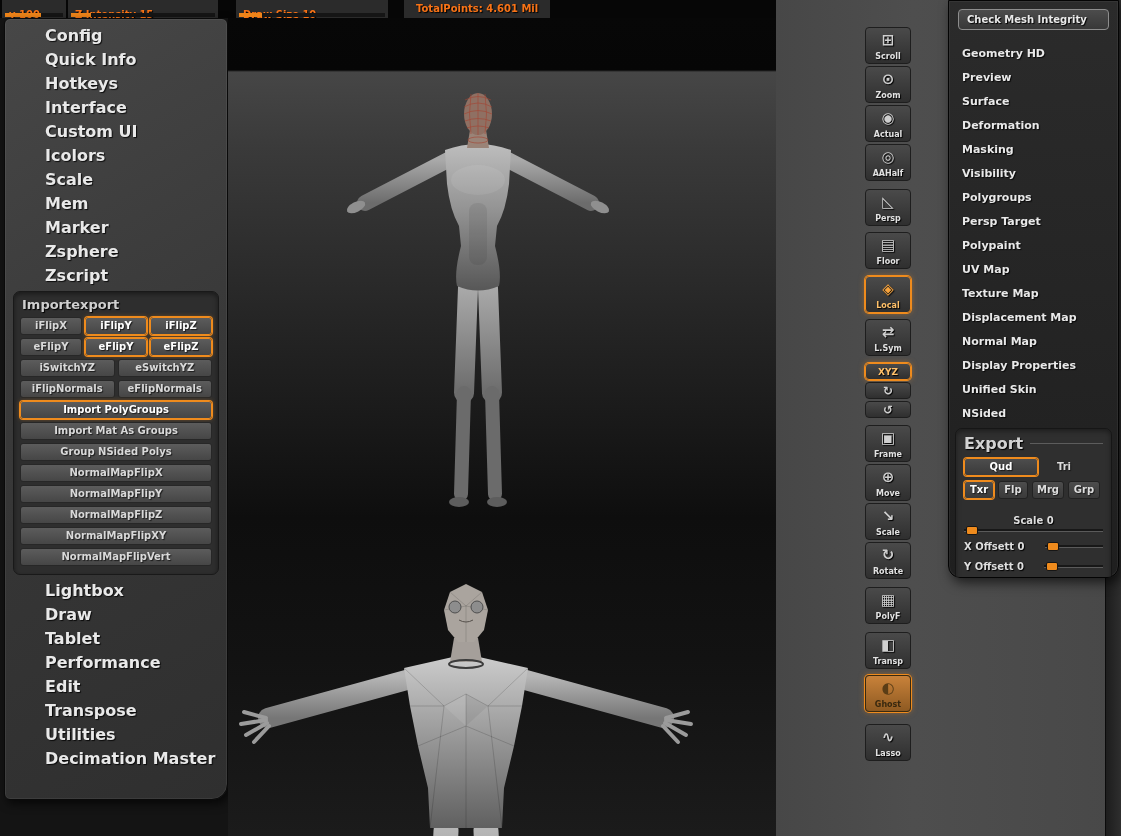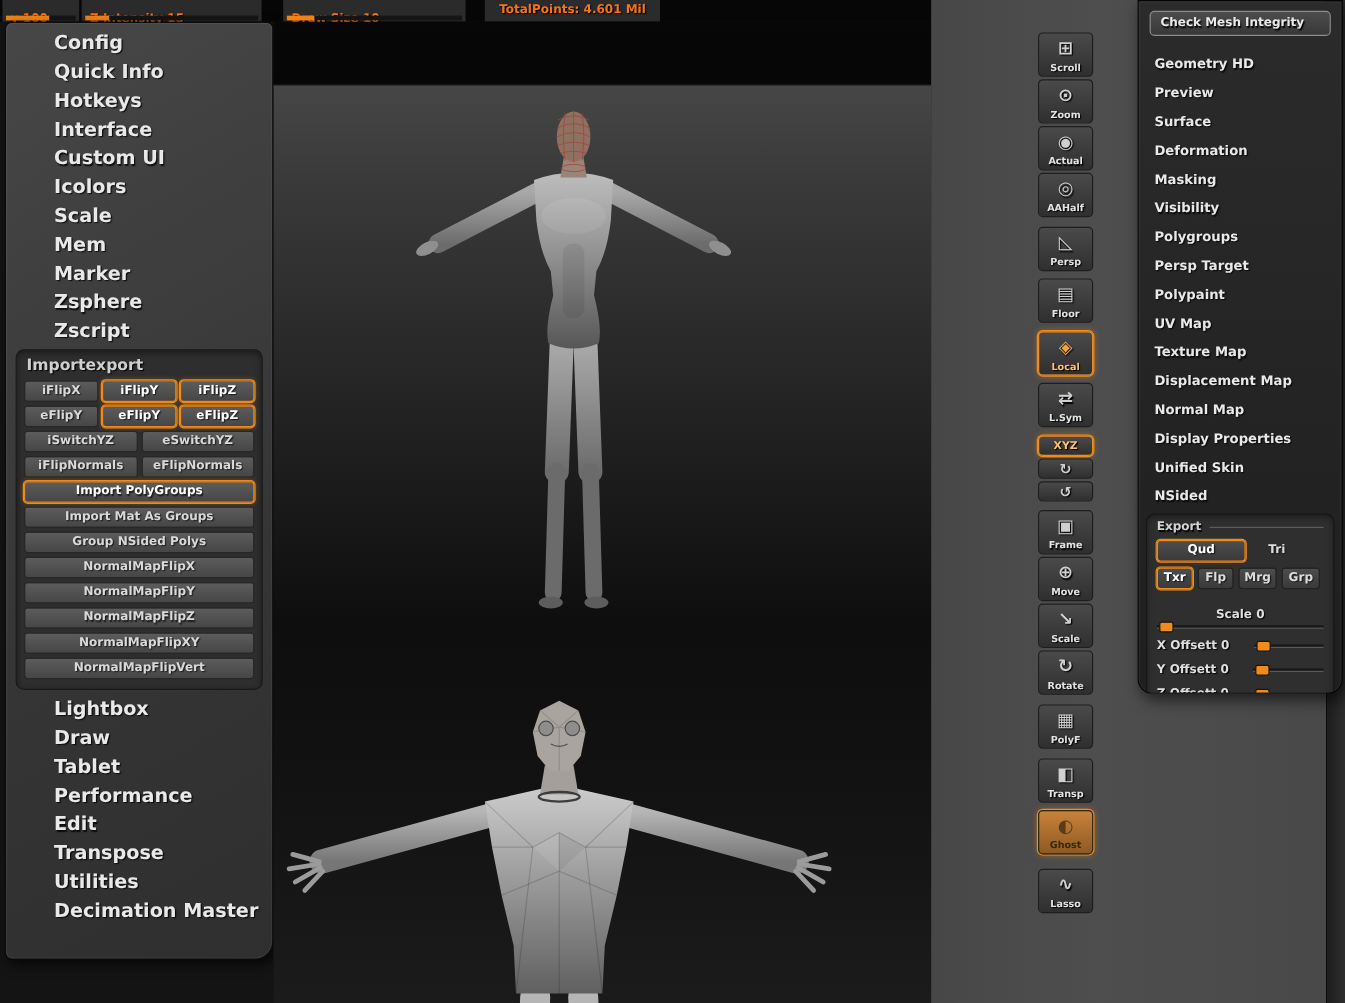--- a/index.html
+++ b/index.html
@@ -62,21 +62,21 @@
   .tool-panel{position:absolute;left:172px;top:0;width:171px;height:578px;
     background:linear-gradient(#2b2b2b,#1f1f1f);border:1px solid #040404;border-radius:0 0 12px 12px;
     box-shadow:3px 5px 12px rgba(0,0,0,.6), inset 0 0 0 1px rgba(255,255,255,.05);overflow:hidden;}
   .check-btn{margin:8px 9px 12px;padding:4px 8px;background:linear-gradient(#4c4c4c,#383838);
     border:1px solid #8d8d8d;border-radius:4px;color:#e9e9e9;font-size:10px;font-weight:bold;
     text-shadow:1px 1px 1px #000;white-space:nowrap;}
   .tool-item{height:24px;line-height:24px;padding-left:13px;font-size:11px;font-weight:bold;
     color:#e9e9e9;text-shadow:1px 1px 1px rgba(0,0,0,.8);white-space:nowrap;}
   .export-panel{margin:2px 6px 0;background:#2f2f2f;border:1px solid #161616;border-radius:7px;
     padding:5px 8px 12px;box-shadow:inset 0 2px 5px rgba(0,0,0,.4);}
-  .export-title{display:flex;align-items:center;gap:7px;color:#d2d2d2;font-size:10px;font-weight:bold;
+  .export-title{display:flex;align-items:center;gap:7px;color:#d2d2d2;font-size:16px;font-weight:bold;
     text-shadow:1px 1px 1px #000;}
   .export-title::after{content:"";flex:1;height:1px;background:#5c5c5c;}
   .export-row{display:flex;gap:4px;margin-top:5px;}
   .exp-btn{padding:2px 0 3px;background:linear-gradient(#4d4d4d,#3a3a3a);border:1px solid #222;
     border-radius:3px;color:#dcdcdc;font-size:10px;font-weight:bold;text-align:center;
     text-shadow:1px 1px 1px #1a1a1a;white-space:nowrap;}
   .exp-btn.active{border-color:#ef8b1d;box-shadow:0 0 0 1px #ef8b1d;color:#fff;}
   .exp-btn.flat{background:none;border-color:transparent;}
   .sl-label{font-size:10px;font-weight:bold;color:#dedede;text-shadow:1px 1px 1px #000;white-space:nowrap;}
   .sl-track{position:relative;display:block;height:3px;background:#181818;border-bottom:1px solid #5a5a5a;}

